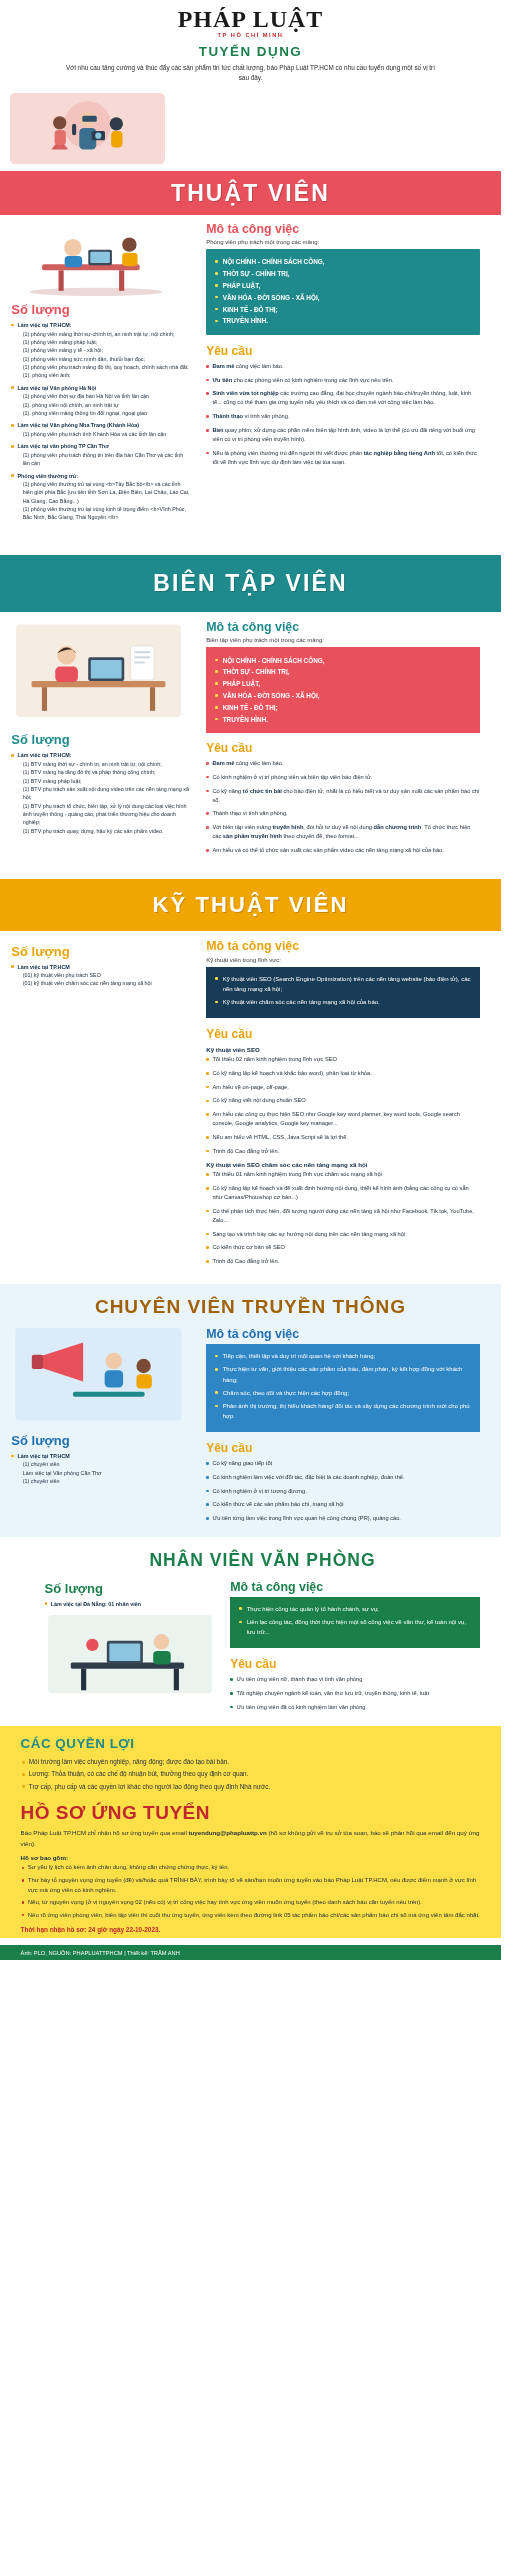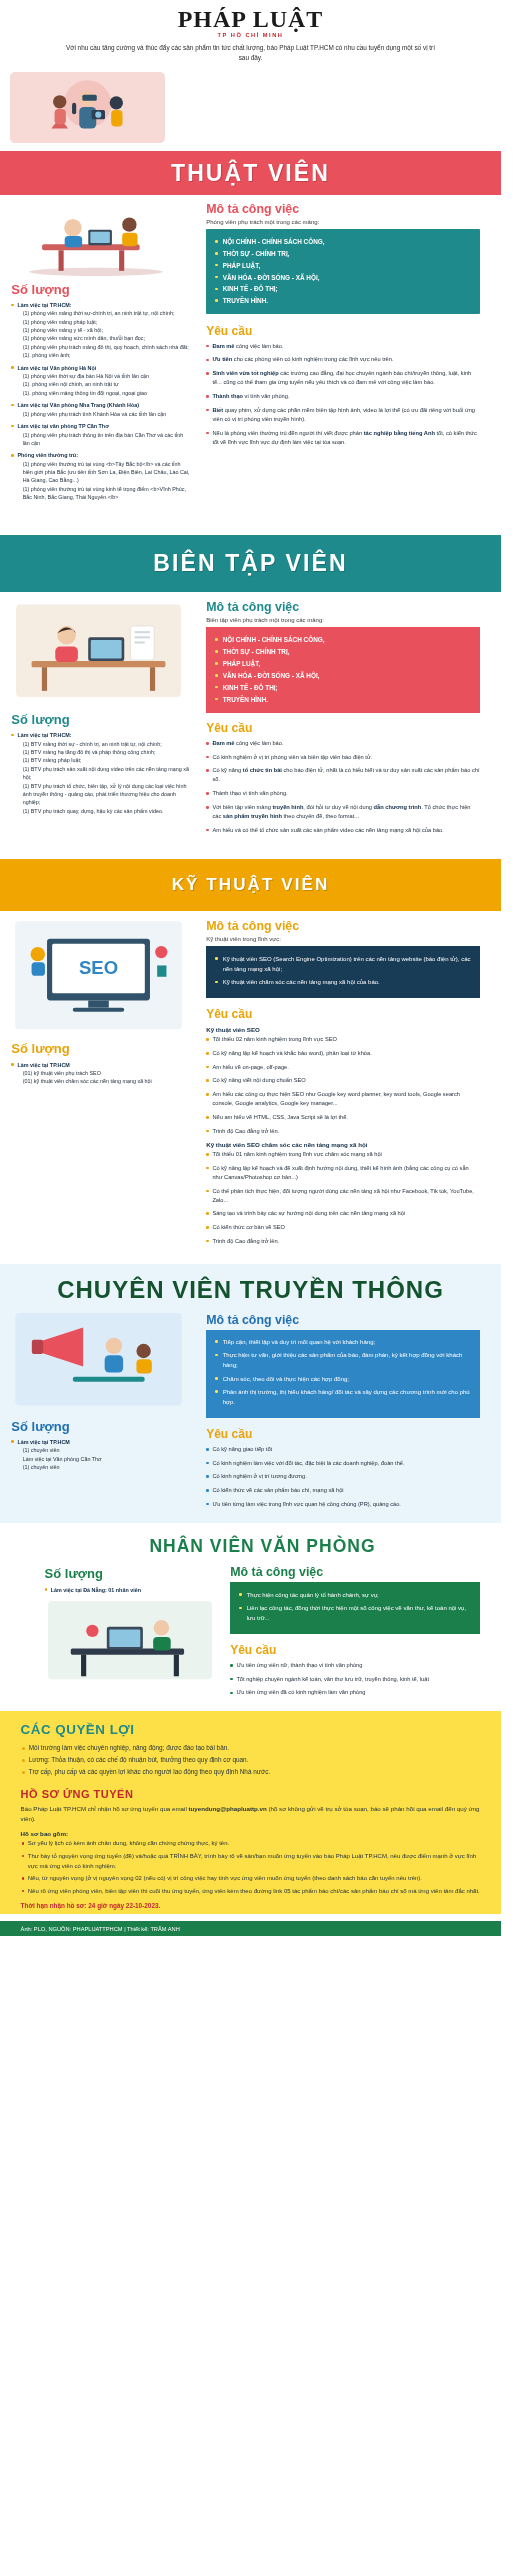--- a/index.html
+++ b/index.html
@@ -101,40 +101,40 @@
     background:#ffe14d; border-radius:50%;
   }
   .req-head-teal { color:#e8a40b; font-weight:bold; font-size:12px; margin:8.2px 0 4.1px; }
   .qty-head-teal { color:#1f8a8c; font-weight:bold; font-size:13px; margin:5.2px 0 4.1px; }
 
   
   .sec3 { background:#ffffff; padding-top:4.1px; }
   .band-gold { background:#f0a500; height:52px; position:relative; }
   .band-gold .bt {
     position:absolute; inset:0; display:flex; align-items:center;
-    justify-content:center; color:#ffffff; font-size:17px; font-weight:bold;
+    justify-content:center; color:#ffffff; font-size:22px; font-weight:bold;
     letter-spacing:2.1px; text-shadow:1px 1px 0 rgba(0,0,0,.18);border-radius:18px;
   }
   .desc-head-gold { color:#e8a40b; font-weight:bold; font-size:12.4px; margin-bottom:3.1px; }
   .navy-box {
     background:#183b56; color:#fff; padding:7.2px 9.3px; font-size:6px;
     line-height:1.7;
   }
   .navy-box .li { position:relative; padding-left:7.2px; margin-bottom:3.1px; }
   .navy-box .li:before {
     content:""; position:absolute; left:0; top:3.6px; width:2.6px; height:2.6px;
     background:#ffe14d; border-radius:50%;
   }
   .sec3 .req-list .item:before { background:#e8a40b; }
   .sub-head { font-weight:bold; color:#0f2b46; font-size:6.2px; margin:5.2px 0 2.1px; }
 
   
   .sec4 { background:#eaf4fb; padding-top:5.2px; }
   .band-blue-title {
-    text-align:center; color:#14532d; font-size:24px; font-weight:bold;
+    text-align:center; color:#a16207; font-size:19px; font-weight:bold;
     letter-spacing:1px; padding:7.2px 0 3.1px;
   }
   .blue-box {
     background:#2f86c5; color:#fff; padding:7.2px 9.3px; font-size:6px;
     line-height:1.7;
   }
   .blue-box .li { position:relative; padding-left:7.2px; margin-bottom:3.1px; }
   .blue-box .li:before {
     content:""; position:absolute; left:0; top:3.6px; width:2.6px; height:2.6px;
     background:#ffe14d; border-radius:50%;
@@ -164,21 +164,21 @@
 
   
   .sec6 { background:#fde047; padding:5.2px 20.6px 5.2px; }
   .benefit-title { color:#1f8a8c; font-weight:bold; font-size:13.4px; letter-spacing:0.5px; margin:5.2px 0 5.2px; }
   .benefit-list { font-size:6.4px; line-height:1.9; color:#1d2c3a; }
   .benefit-list .bl { position:relative; padding-left:8.2px; }
   .benefit-list .bl:before {
     content:""; position:absolute; left:1px; top:4.6px; width:3.1px; height:3.1px;
     background:#e8a40b; border-radius:50%;
   }
-  .apply-title { color:#c1272d; font-weight:bold; font-size:11px; letter-spacing:0.5px; margin:9.3px 0 4.1px; }
+  .apply-title { color:#c1272d; font-weight:bold; font-size:19px; letter-spacing:0.5px; margin:9.3px 0 4.1px; }
   .apply-text { font-size:6.2px; line-height:1.7; color:#1d2c3a; }
   .apply-sub { font-weight:bold; font-size:6.2px; margin:5.2px 0 2.1px; color:#0f2b46;}
   .apply-points { font-size:6px; line-height:1.65; color:#1d2c3a; }
   .apply-points .ap { position:relative; padding-left:7.2px; margin-bottom:2.6px; }
   .apply-points .ap:before {
     content:""; position:absolute; left:1px; top:3.1px; width:2.6px; height:2.6px;
     background:#c1272d; border-radius:50%;
   }
   .deadline { font-weight:bold; font-size:6.4px; color:#c1272d; margin-top:5.2px; }
   .footer-bar { background:#1a7f4b; color:#fff; font-size:5.7px; padding:4.6px 20.6px; margin-top:7.2px; }
@@ -189,20 +189,21 @@
 </head>
 <body>
 
 <div class="page">
 
   <div class="masthead">
     <div class="logo-wrap">
       <div class="logo-main">PHÁP LUẬT</div>
       <div class="logo-sub">TP HỒ CHÍ MINH</div>
     </div>
+    <div class="top-title">TUYỂN DỤNG</div>
     <div class="top-desc">Với nhu cầu tăng cường và thúc đẩy các sản phẩm tin tức chất lượng, báo Pháp Luật TP.HCM có nhu cầu tuyển dụng một số vị trí sau đây.</div>
   </div>
 
   <div class="sec1">
 
     <div style="position:relative;height:77px;">
 
       <div style="position:absolute;left:10.3px;top:4.1px;width:155px;height:71px;background:#f7d9d6;border-radius:5.2px;">
         <svg width="155" height="71" viewBox="0 0 300 138" aria-hidden="true">
           <rect x="0" y="0" width="300" height="138" rx="10" fill="#f7d9d6"></rect>
@@ -370,34 +371,20 @@
     </div>
   </div>
 
   <div class="sec3">
     <div class="band-gold" style="margin-top:15.5px;">
       <div class="bt">KỸ THUẬT VIÊN</div>
     </div>
 
     <div class="row">
       <div class="col-left" style="padding:7.2px 9.3px 0 11.3px;">
-        <div style="height:118px;">
-          <svg width="175" height="116" viewBox="0 0 340 225" aria-hidden="true">
-            <rect x="8" y="6" width="324" height="210" rx="8" fill="#eef4f8"></rect>
-            <rect x="70" y="40" width="200" height="120" rx="6" fill="#30536b"></rect>
-            <rect x="80" y="50" width="180" height="96" rx="3" fill="#ffffff"></rect>
-            <text x="170" y="108" font-size="36" font-weight="bold" fill="#2f86c5" text-anchor="middle" font-family="Liberation Sans, sans-serif">SEO</text>
-            <rect x="150" y="160" width="40" height="14" fill="#30536b"></rect>
-            <rect x="120" y="174" width="100" height="8" rx="4" fill="#30536b"></rect>
-            <circle cx="52" cy="70" r="14" fill="#f0a500"></circle>
-            <rect x="40" y="86" width="26" height="26" rx="7" fill="#2f86c5"></rect>
-            <circle cx="292" cy="66" r="12" fill="#e8505b"></circle>
-            <path d="M284 92 h18 v22 h-18 z" fill="#1f8a8c"></path>
-          </svg>
-        </div>
 
         <div class="qty-head" style="color:#e8a40b;">Số lượng</div>
         <div class="qty-list">
           <div class="qitem">
             <b>Làm việc tại TP.HCM</b>
             <div class="sub">(01) kỹ thuật viên phụ trách SEO</div>
             <div class="sub">(01) kỹ thuật viên chăm sóc các nền tảng mạng xã hội</div>
           </div>
         </div>
       </div>

